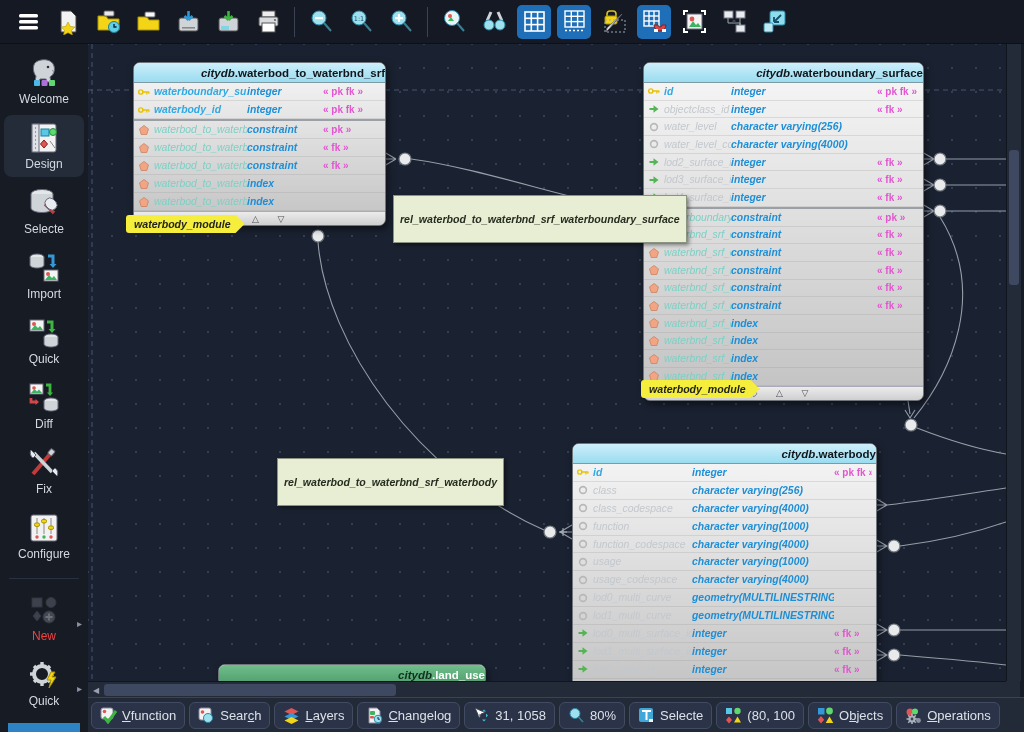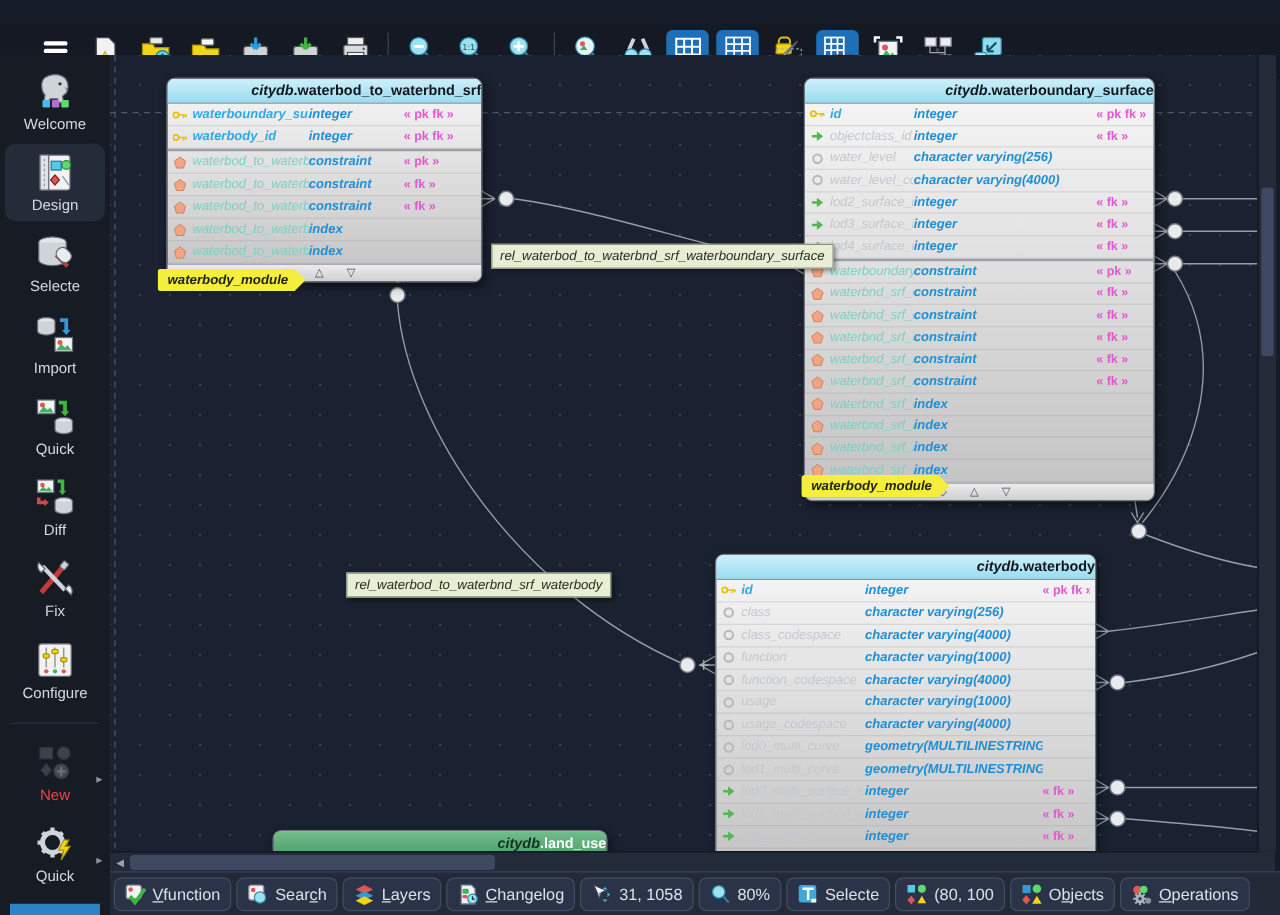--- a/index.html
+++ b/index.html
@@ -1,19 +1,19 @@
 <!DOCTYPE html>
 <html><head>
 <meta charset="utf-8">
 <style>
   html,body{margin:0;padding:0;background:#10151e;font-family:"Liberation Sans","DejaVu Sans",sans-serif;}
   #app{position:relative;width:1024px;height:732px;background:#161c27;overflow:hidden;}
 
   
-  #toolbar{position:absolute;left:0;top:0;width:1024px;height:44px;background:#141923;display:flex;align-items:center;padding-left:24px;box-sizing:border-box;border-bottom:1px solid #0c1018;margin-top:19px;}
+  #toolbar{position:absolute;left:0;top:0;width:1024px;height:44px;background:#141923;display:flex;align-items:center;padding-left:8px;box-sizing:border-box;border-bottom:1px solid #0c1018;}
   .tb{width:34px;height:34px;margin:0 3px;border:none;background:transparent;border-radius:5px;display:flex;align-items:center;justify-content:center;padding:0;cursor:pointer;}
   .tb.active{background:#1e6fb8;}
   .tb svg{width:27px;height:27px;}
   .tsep{width:1px;height:30px;background:#3a4254;margin:0 6px;}
 
   
   #sidebar{position:absolute;left:0;top:44px;width:88px;height:688px;background:#161b24;display:flex;flex-direction:column;align-items:center;padding-top:6px;box-sizing:border-box;}
   .side-item{width:80px;height:62px;display:flex;flex-direction:column;align-items:center;justify-content:center;border-radius:8px;margin-bottom:3px;cursor:pointer;position:relative;}
   .side-item.active{background:#242c3a;}
   .side-item .lbl{font-size:12px;color:#d4dae2;margin-top:2px;}
@@ -43,21 +43,21 @@
   .cname.pk{color:#2fa9e4;}
   .cname.muted{color:#c3c8cd;font-weight:normal;}
   .cname.cons{color:#7dd0c5;font-weight:normal;}
   .ctype{color:#1e8fd6;font-weight:bold;font-style:italic;}
   .ctag{color:#e356d0;font-weight:bold;text-align:left;font-size:10px;}
   .tbl-footer{height:13px;background:linear-gradient(180deg,#ececec,#cfcfcf);display:flex;align-items:center;justify-content:center;color:#4a4f55;font-size:9px;letter-spacing:8px;border-top:1px solid #aab;}
   .icon-cell{display:flex;align-items:center;justify-content:flex-start;}
   .icon-cell svg{width:12px;height:10px;}
 
   
-  .rel-label{position:absolute;background:#e7eed4;border:1px solid #8a9280;color:#262c1e;font-size:10.6px;font-style:italic;padding:3px 6px;white-space:nowrap;box-shadow:2px 2px 4px rgba(0,0,0,.45);}
+  .rel-label{position:absolute;background:#e7eed4;border:1px solid #8a9280;color:#262c1e;font-size:10.6px;font-style:italic;padding:17px 6px;white-space:nowrap;box-shadow:2px 2px 4px rgba(0,0,0,.45);font-weight:bold;}
   .tag{position:absolute;background:#f6ee3c;color:#20241c;font-size:10.6px;font-weight:bold;font-style:italic;padding:3px 14px 3px 8px;white-space:nowrap;clip-path:polygon(0 0,calc(100% - 9px) 0,100% 50%,calc(100% - 9px) 100%,0 100%);border-radius:3px;box-shadow:2px 2px 4px rgba(0,0,0,.4);}
 
   
   #vscroll{position:absolute;left:1006px;top:44px;width:14px;height:637px;background:#232a38;border-left:1px solid #11151d;}
   #vscroll .thumb{position:absolute;left:2px;top:106px;width:10px;height:135px;background:#3e4860;border-radius:3px;}
   #hscroll{position:absolute;left:88px;top:681px;width:932px;height:16px;background:#232a38;display:flex;align-items:center;border-top:1px solid #11151d;}
   #hscroll .arrow{width:16px;text-align:center;font-size:8px;color:#98a1b2;cursor:pointer;}
   #hscroll .track{flex:1;height:16px;position:relative;}
   #hscroll .thumb{position:absolute;left:0px;top:2px;width:292px;height:12px;background:#3e4860;border-radius:3px;}
   #corner{position:absolute;left:1006px;top:681px;width:14px;height:16px;background:#232a38;}

